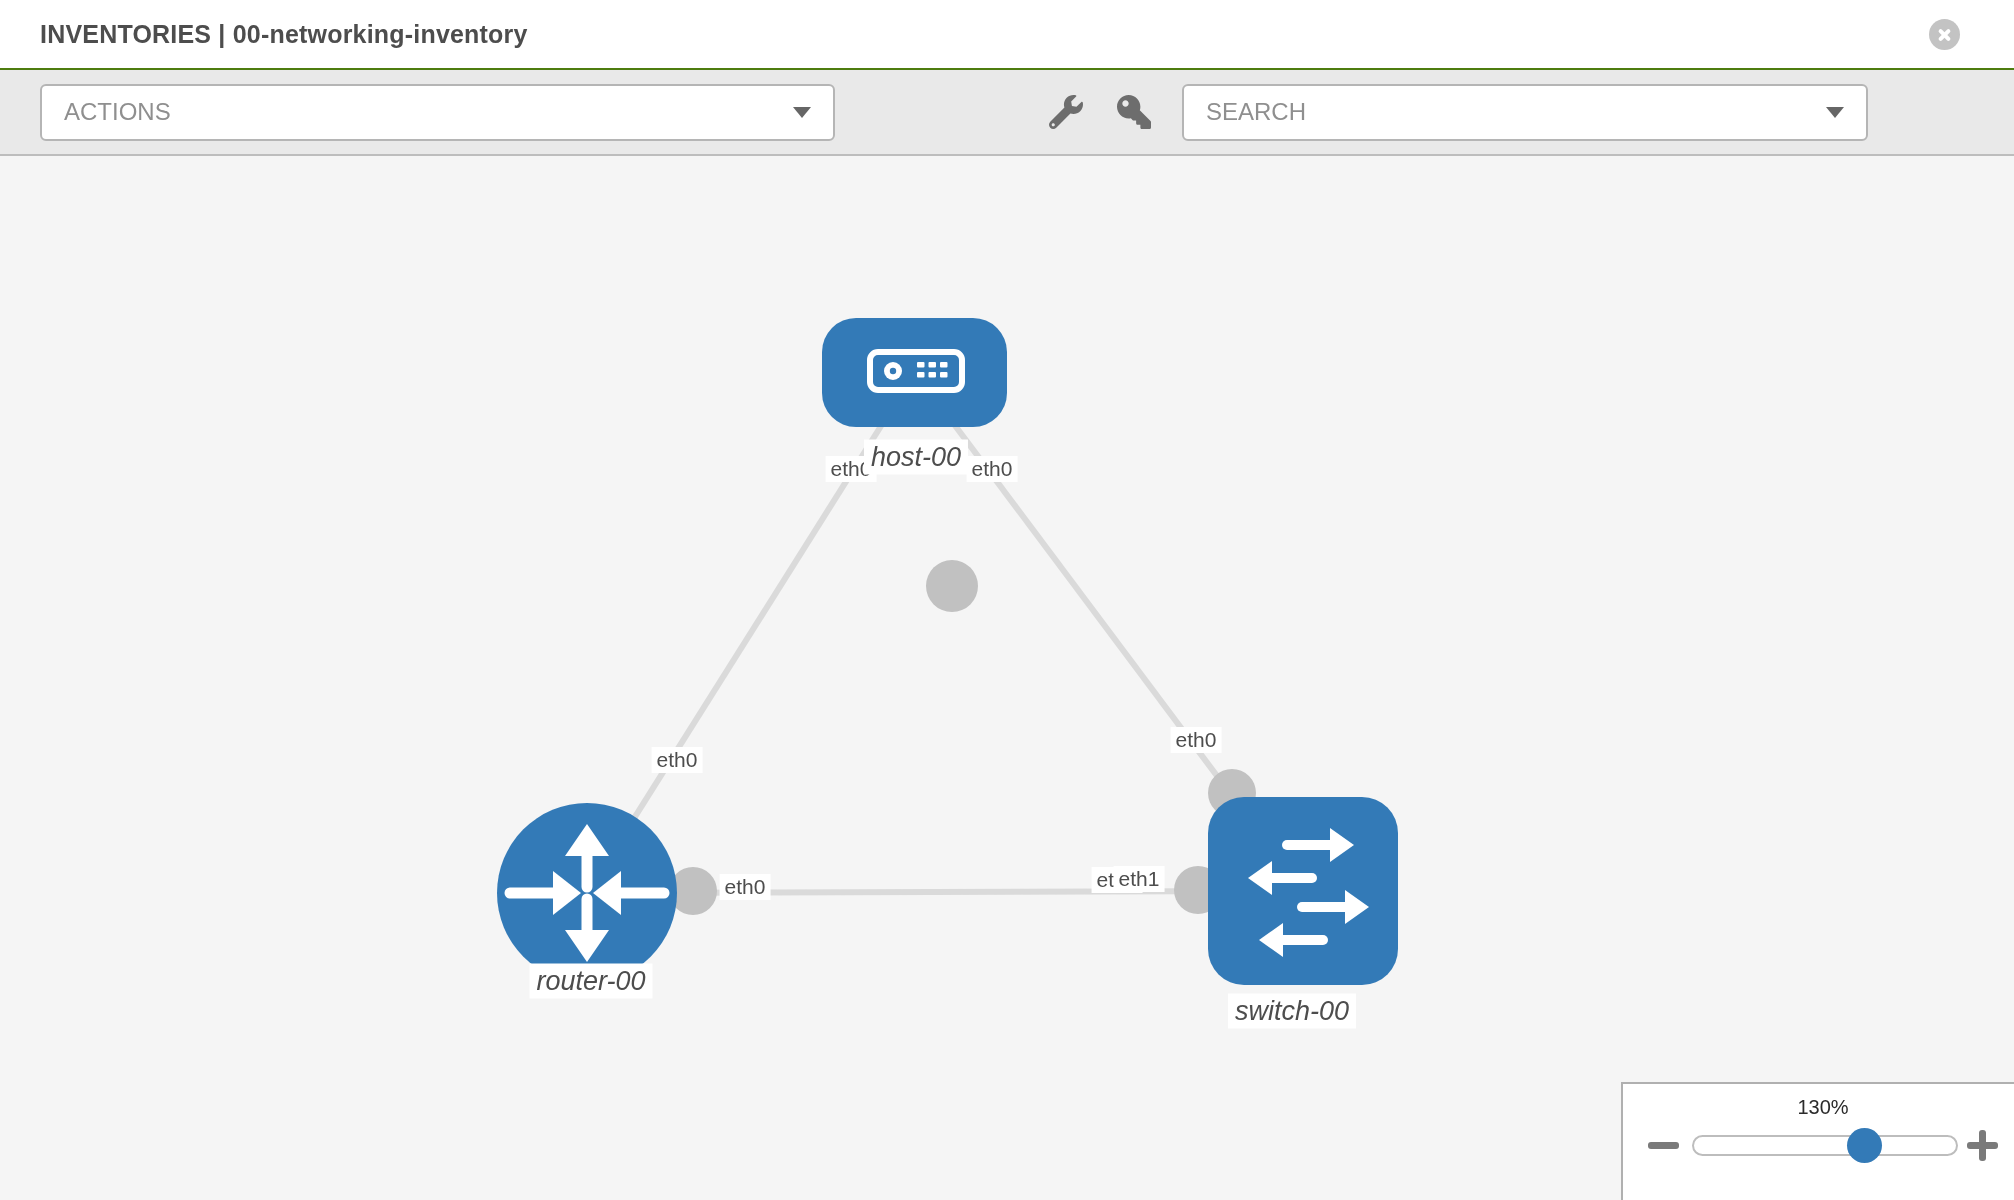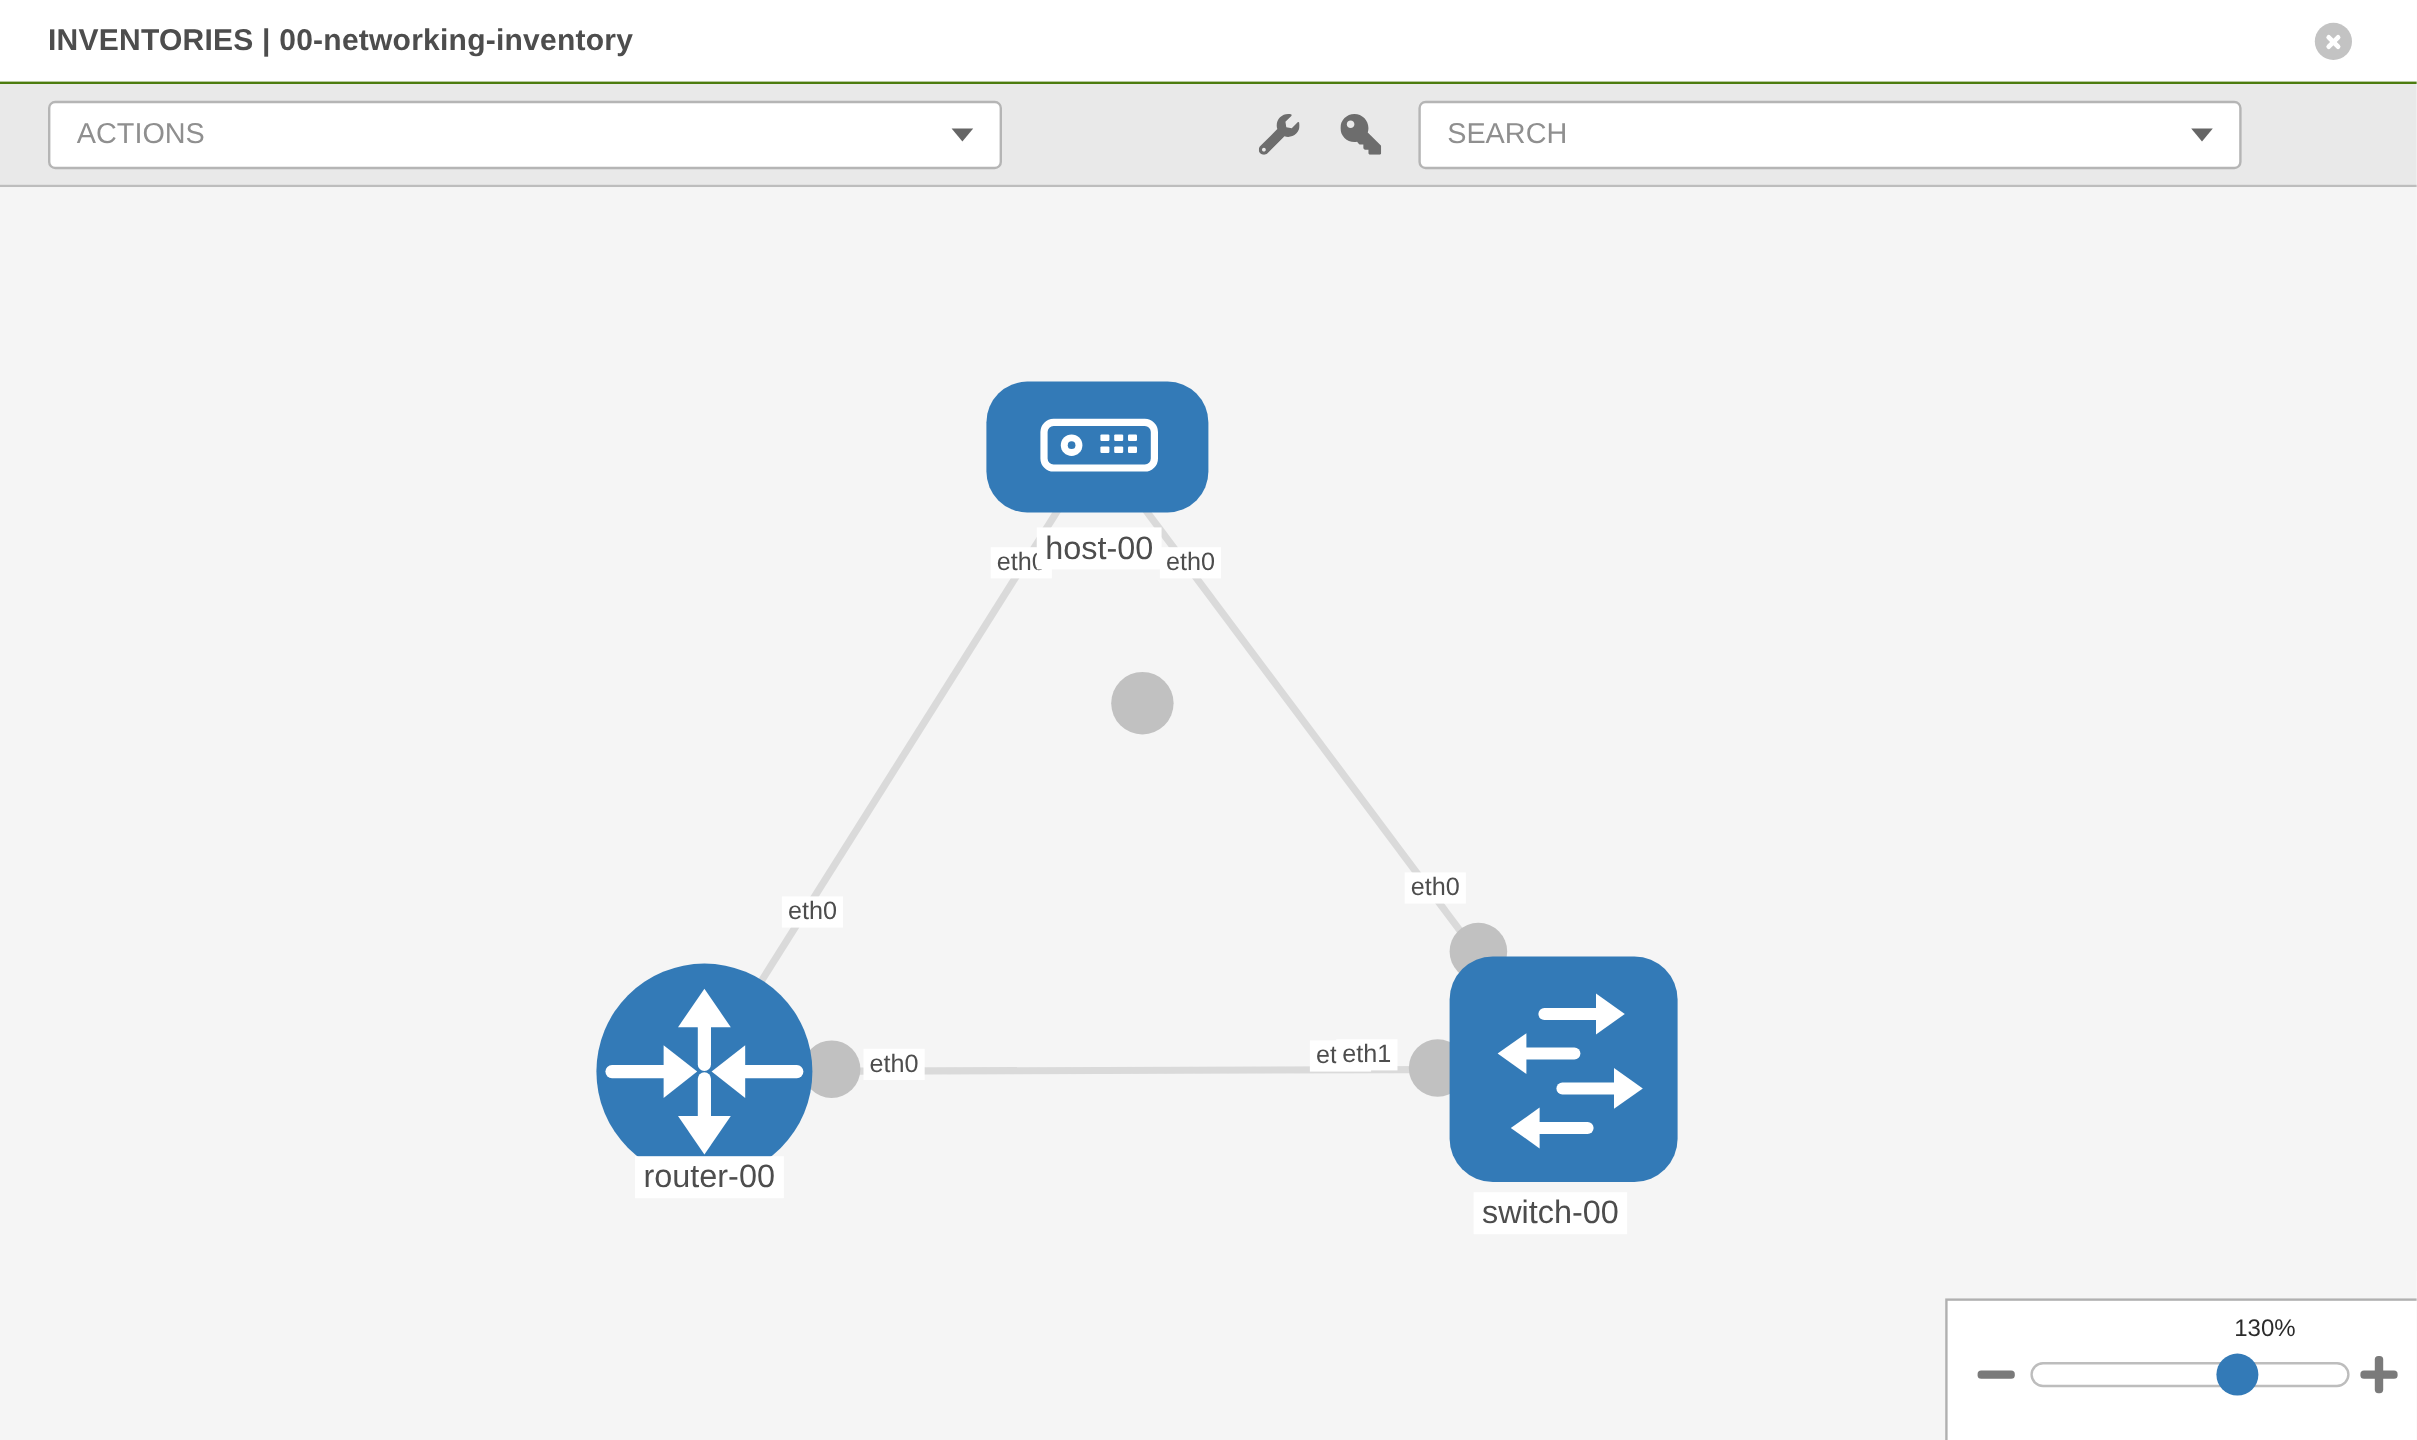--- a/index.html
+++ b/index.html
@@ -51,34 +51,34 @@
   .key-btn    { left:1112px; }
 
   
   .canvas {
     position:relative; width:2014px; height:1044px; background:#f5f5f5; overflow:hidden;
   }
   .topology-svg { position:absolute; left:0; top:0; }
 
   .node-label {
     position:absolute; transform:translate(-50%,-50%);
-    background:#fff; color:#4d4d4d; font-size:27px; padding:2px 7px; white-space:nowrap;
+    background:#fff; color:#4d4d4d; font-size:27px; padding:2px 7px; white-space:nowrap;font-style:italic;
   }
   .eth-label {
     position:absolute; transform:translate(-50%,-50%);
     background:#fff; color:#4d4d4d; font-size:21px; padding:1px 5px; white-space:nowrap;
   }
   .under { z-index:1; } .over { z-index:2; }
 
   
   .zoom-panel {
     position:absolute; left:1621px; top:926px; width:500px; height:300px;
     background:#fff; border:2px solid #b0b0b0;
   }
-  .zoom-level { position:absolute; left:110px; top:12px; width:180px; text-align:right;
+  .zoom-level { position:absolute; left:110px; top:12px; width:180px; text-align:center;
                 font-size:20px; color:#2b2b2b; }
   .zoom-minus {
     position:absolute; left:25px; top:58px; width:31px; height:7px;
     background:#7a7a7a; border-radius:3px; cursor:pointer;
   }
   .zoom-track {
     position:absolute; left:69px; top:51px; width:266px; height:21px;
     background:#fff; border:2px solid #bdbdbd; border-radius:11px; cursor:pointer;
   }
   .zoom-knob {

